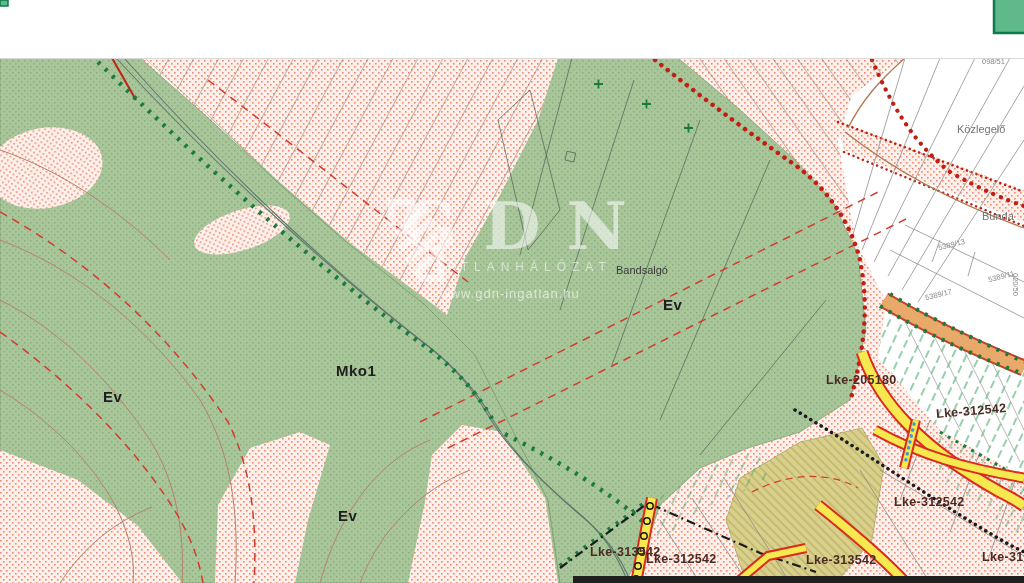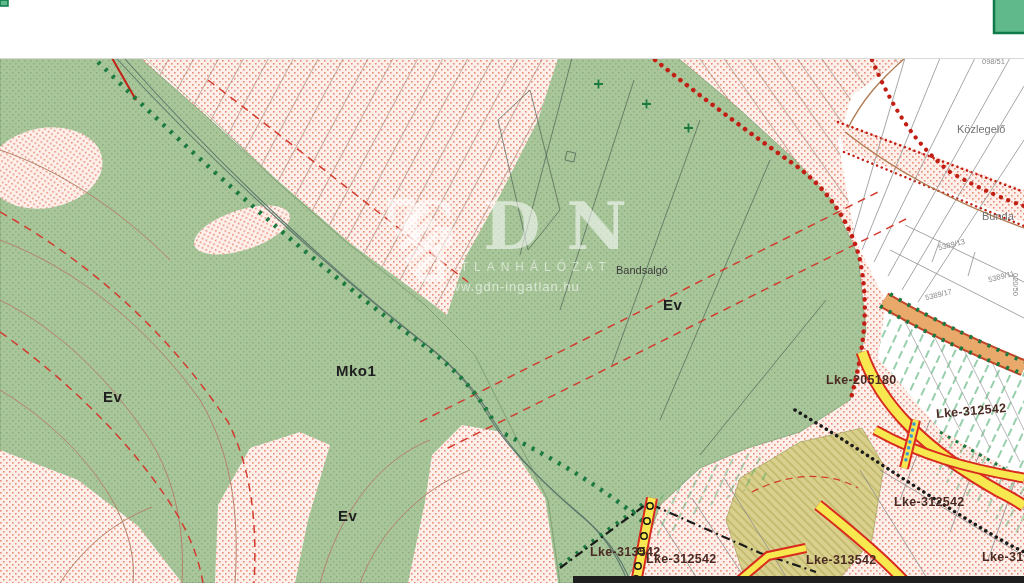--- a/index.html
+++ b/index.html
@@ -12,21 +12,21 @@
   .lbl-lke{font-size:12.5px;font-weight:bold;color:#4a2a22;letter-spacing:.3px;}
   .lbl-place{font-size:11px;color:#3a3a3a;}
   .lbl-gray{font-size:11px;color:#737373;}
   .lbl-parcel{font-size:7.5px;color:#8a8a8a;}
   #watermark{position:absolute;left:385px;top:196px;width:250px;text-align:center;
              color:rgba(255,255,255,.55);pointer-events:none;}
   #watermark .wm-logo{display:block;margin:0 auto 2px auto;}
   #watermark .wm-title{font-family:"DejaVu Serif",serif;font-size:66px;line-height:60px;
              font-weight:bold;letter-spacing:26px;margin-left:16px;}
   #watermark .wm-sub{font-size:12px;letter-spacing:6px;margin-top:4px;}
-  #watermark .wm-url{font-size:13px;letter-spacing:1px;margin-top:5px;color:rgba(255,255,255,.6);}
+  #watermark .wm-url{font-size:13px;letter-spacing:1px;margin-top:12px;color:rgba(255,255,255,.6);}
 </style>
 </head>
 <body>
 
 <div id="map-wrap">
 <svg width="1024" height="583" viewBox="0 0 1024 583">
   <defs>
     <pattern id="stipple" width="6" height="6" patternUnits="userSpaceOnUse">
       <rect width="6" height="6" fill="#fdf0ea"></rect>
       <rect x="0" y="0" width="1.6" height="1.6" fill="#e4705a" opacity=".8"></rect>

